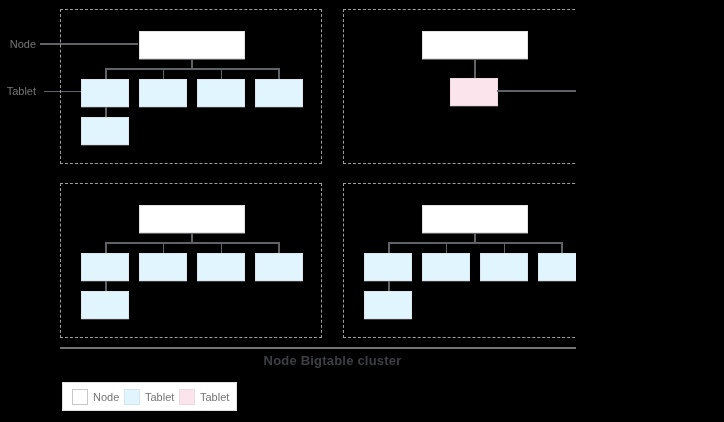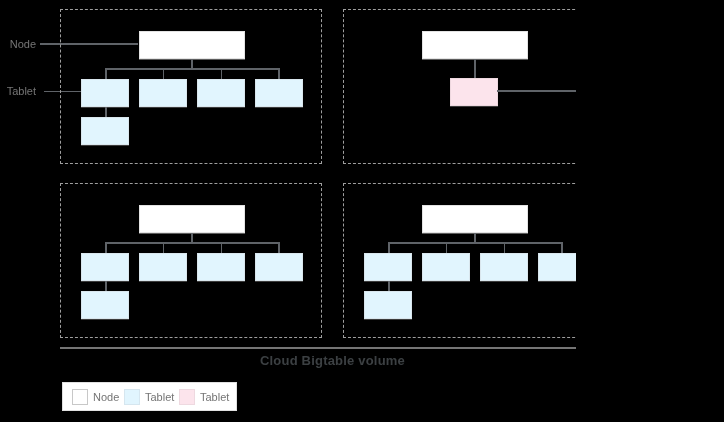--- a/index.html
+++ b/index.html
@@ -127,21 +127,21 @@
     <div class="vline drop d4"></div>
     <div class="tablet t1"></div>
     <div class="tablet t2"></div>
     <div class="tablet t3"></div>
     <div class="tablet t4"></div>
     <div class="vline t5conn"></div>
     <div class="tablet t5"></div>
   </div>
 
   <div class="cluster-line"></div>
-  <div class="caption">Cloud Bigtable volume</div>
+  <div class="caption">Node Bigtable cluster</div>
 
   <div class="legend">
     <div class="legend-item li1">
       <span class="swatch sw-node"></span>
       <span>Node</span>
     </div>
     <div class="legend-item li2">
       <span class="swatch sw-tablet"></span>
       <span>Tablet</span>
     </div>

